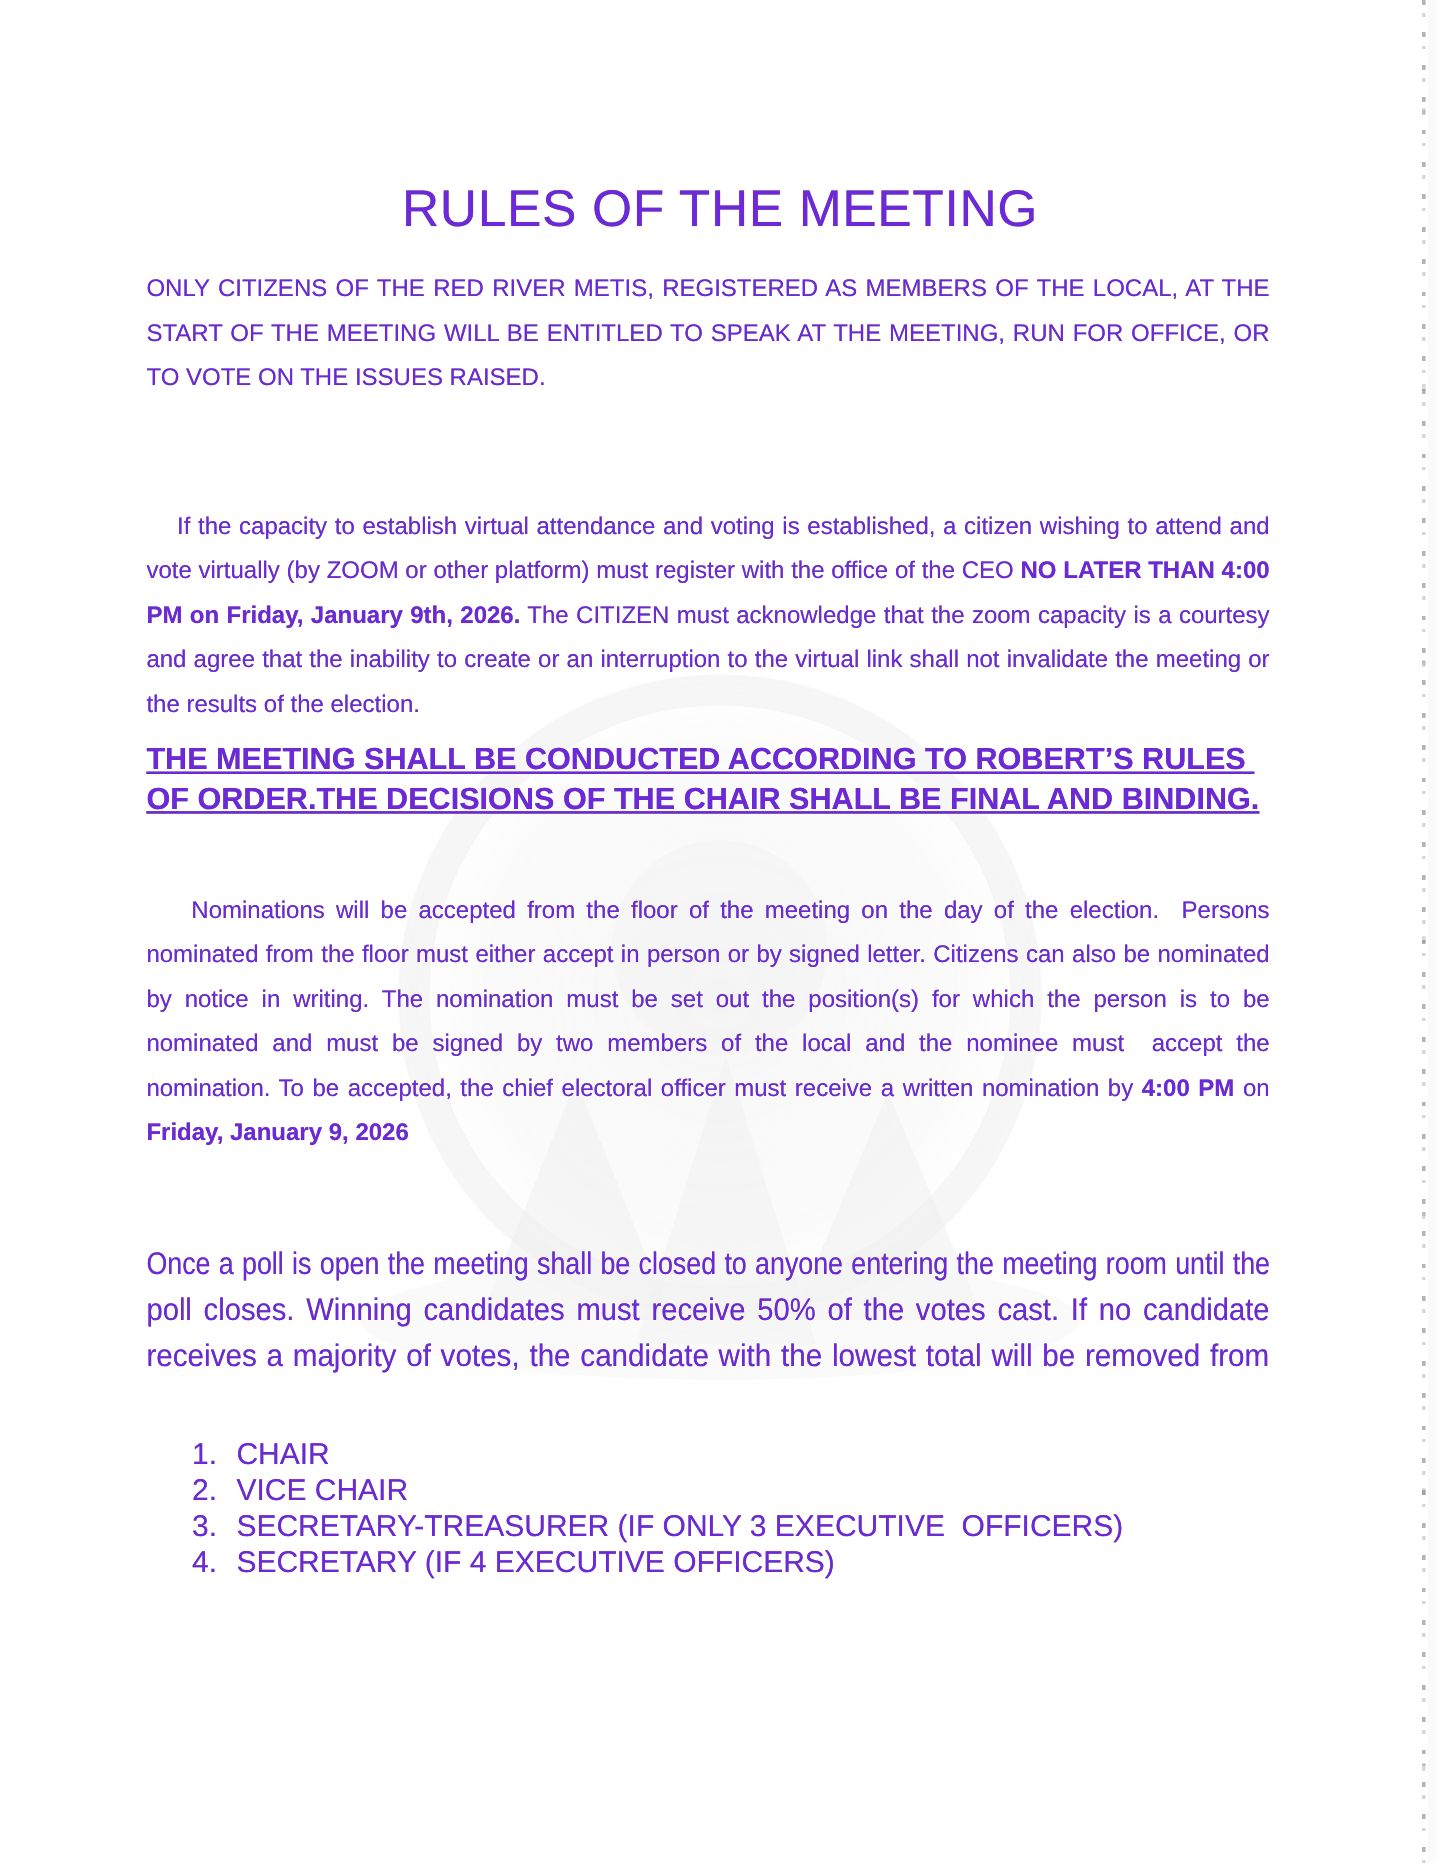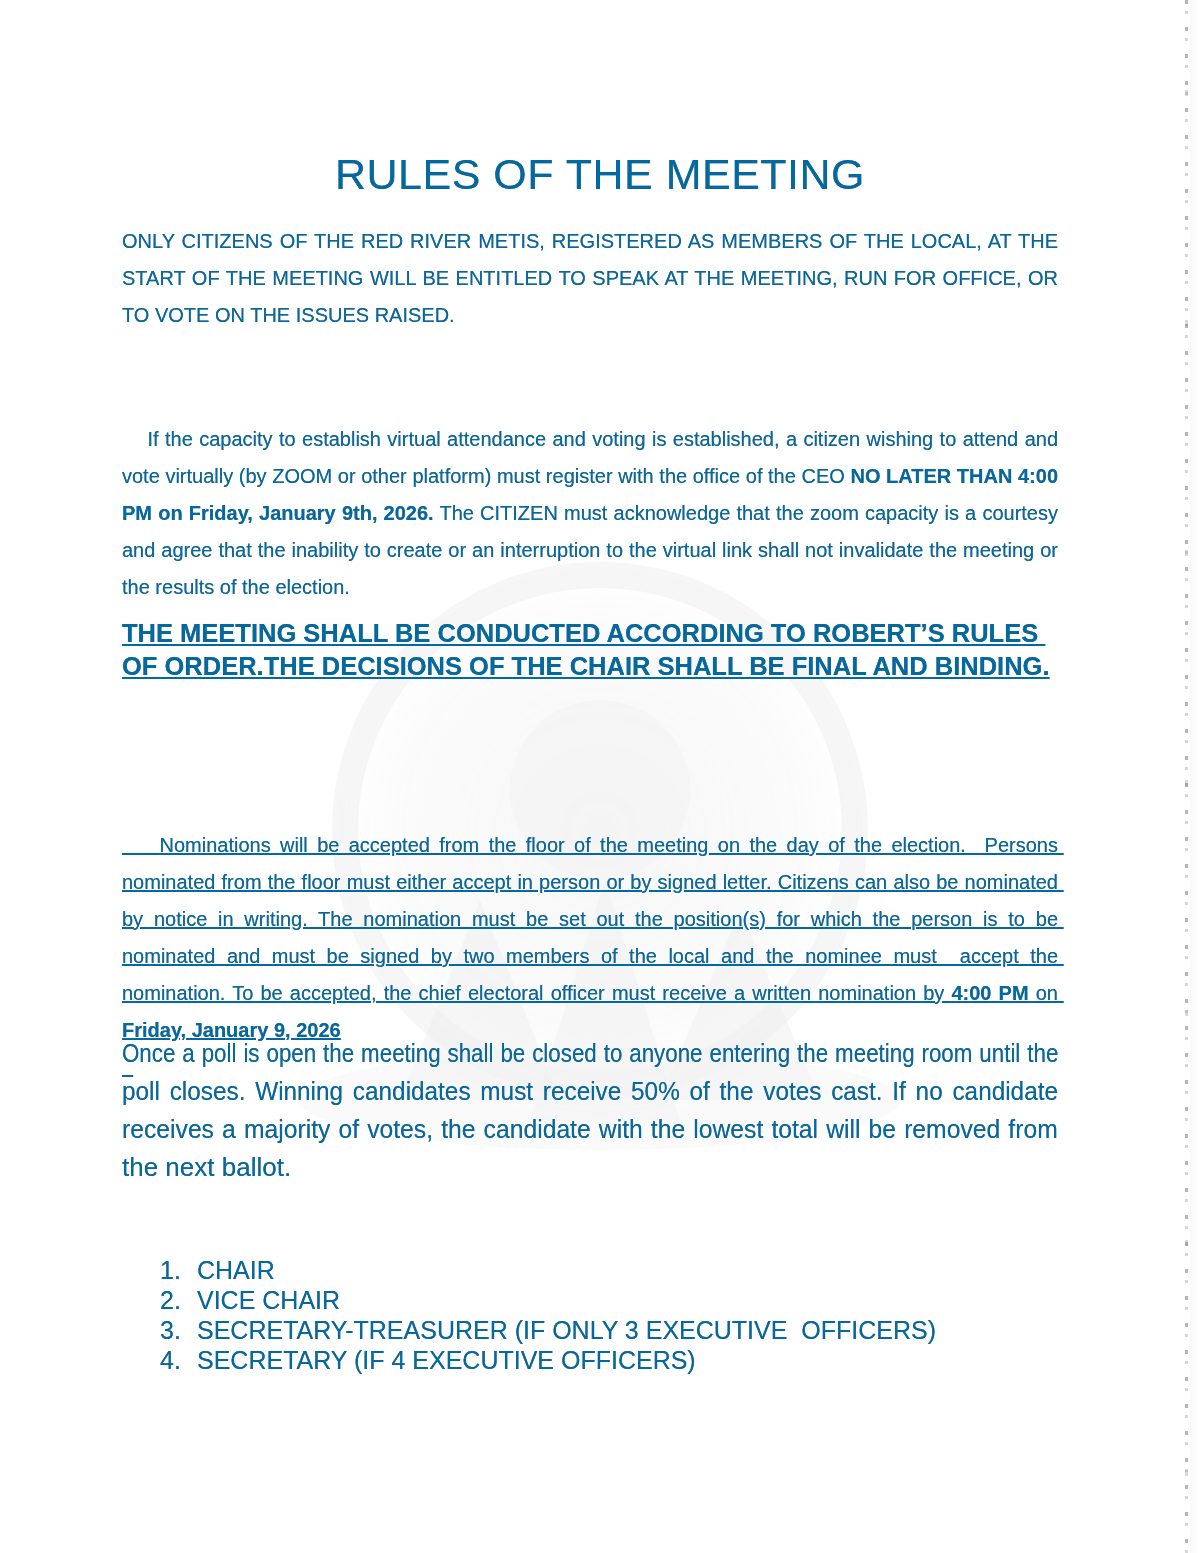--- a/index.html
+++ b/index.html
@@ -2,21 +2,21 @@
 <html><head>
 <meta charset="utf-8">
 <style>
   html,body{margin:0;padding:0;background:#ffffff;}
   #page{
     position:relative;
     width:1200px;height:1553px;
     background:#ffffff;
     overflow:hidden;
     font-family:"Liberation Sans","DejaVu Sans",sans-serif;
-    color:#0369a1;
+    color:#6d28d9;
   }
   .abs{position:absolute;}
   .doc-title{
     top:150px;left:0;width:1200px;
     text-align:center;
     font-size:43px;line-height:48px;
     letter-spacing:0.5px;
     text-shadow:0 0 0.6px rgba(0,0,0,.55);
   }
   .para{
@@ -30,21 +30,21 @@
   .p2{top:384px;}
   .p3{
     top:617px;left:122px;width:936px;
     font-size:25.5px;line-height:33px;
     font-weight:bold;
     text-align:left;
     white-space:pre-wrap;
     text-shadow:0 0 0.5px rgba(0,0,0,.55);
     text-decoration:underline;
   }
-  .p4{top:790px;text-decoration:underline;}
+  .p4{top:704px;}
   .p5{top:1034px;left:122px;width:936px;}
   .p5 .cline{
     font-size:26px;line-height:38px;
     text-align:justify;
     -moz-text-align-last:justify;
     text-align-last:justify;
     transform-origin:0 50%;
     text-shadow:0 0 0.5px rgba(0,0,0,.5);
     white-space:pre-wrap;
   }
@@ -52,21 +52,21 @@
   .p5 .c1{width:1000px;transform:scaleX(0.936);}
   .p5 .c2{width:985px;transform:scaleX(0.950);}
   .p5 .c3{width:936px;text-align:left;text-align-last:left;transform:none;}
   .p6{
     top:1188px;left:122px;width:980px;
     font-size:26px;line-height:34px;
     text-align:left;white-space:pre-wrap;
     text-shadow:0 0 0.5px rgba(0,0,0,.5);
   }
   .olist{
-    top:1255px;left:160px;width:900px;
+    top:1197px;left:160px;width:900px;
     font-size:25px;line-height:30px;
     text-shadow:0 0 0.5px rgba(0,0,0,.5);
   }
   .olist .li{white-space:pre;}
   .olist .num{display:inline-block;width:37px;}
   .bold{font-weight:bold;}
   
   .watermark{
     top:540px;left:250px;width:700px;height:620px;
     opacity:0.55;
@@ -129,21 +129,20 @@
   <div class="abs p3 content">THE MEETING SHALL BE CONDUCTED ACCORDING TO ROBERT’S RULES OF ORDER.THE DECISIONS OF THE CHAIR SHALL BE FINAL AND BINDING.</div>
 
   <div class="abs para p4 content">
     <span>Nominations will be accepted from the floor of the meeting on the day of the election.  Persons nominated from the floor must either accept in person or by signed letter. Citizens can also be nominated by notice in writing. The nomination must be set out the position(s) for which the person is to be nominated and must be signed by two members of the local and the nominee must  accept the nomination. To be accepted, the chief electoral officer must receive a written nomination by </span><span class="bold">4:00 PM</span><span> on </span><span class="bold">Friday, January 9, 2026</span>
   </div>
 
   <div class="abs p5 content">
     <div class="cline c0">Once a poll is open the meeting shall be closed to anyone entering the meeting room until the</div>
     <div class="cline c1">poll closes. Winning candidates must receive 50% of the votes cast. If no candidate</div>
     <div class="cline c2">receives a majority of votes, the candidate with the lowest total will be removed from</div>
-    <div class="cline c3">the next ballot.</div>
   </div>
 
 
   <div class="abs olist content">
     <div class="li"><span class="num">1.</span><span>CHAIR</span></div>
     <div class="li"><span class="num">2.</span><span>VICE CHAIR</span></div>
     <div class="li"><span class="num">3.</span><span>SECRETARY-TREASURER (IF ONLY 3 EXECUTIVE  OFFICERS)</span></div>
     <div class="li"><span class="num">4.</span><span>SECRETARY (IF 4 EXECUTIVE OFFICERS)</span></div>
   </div>
 

